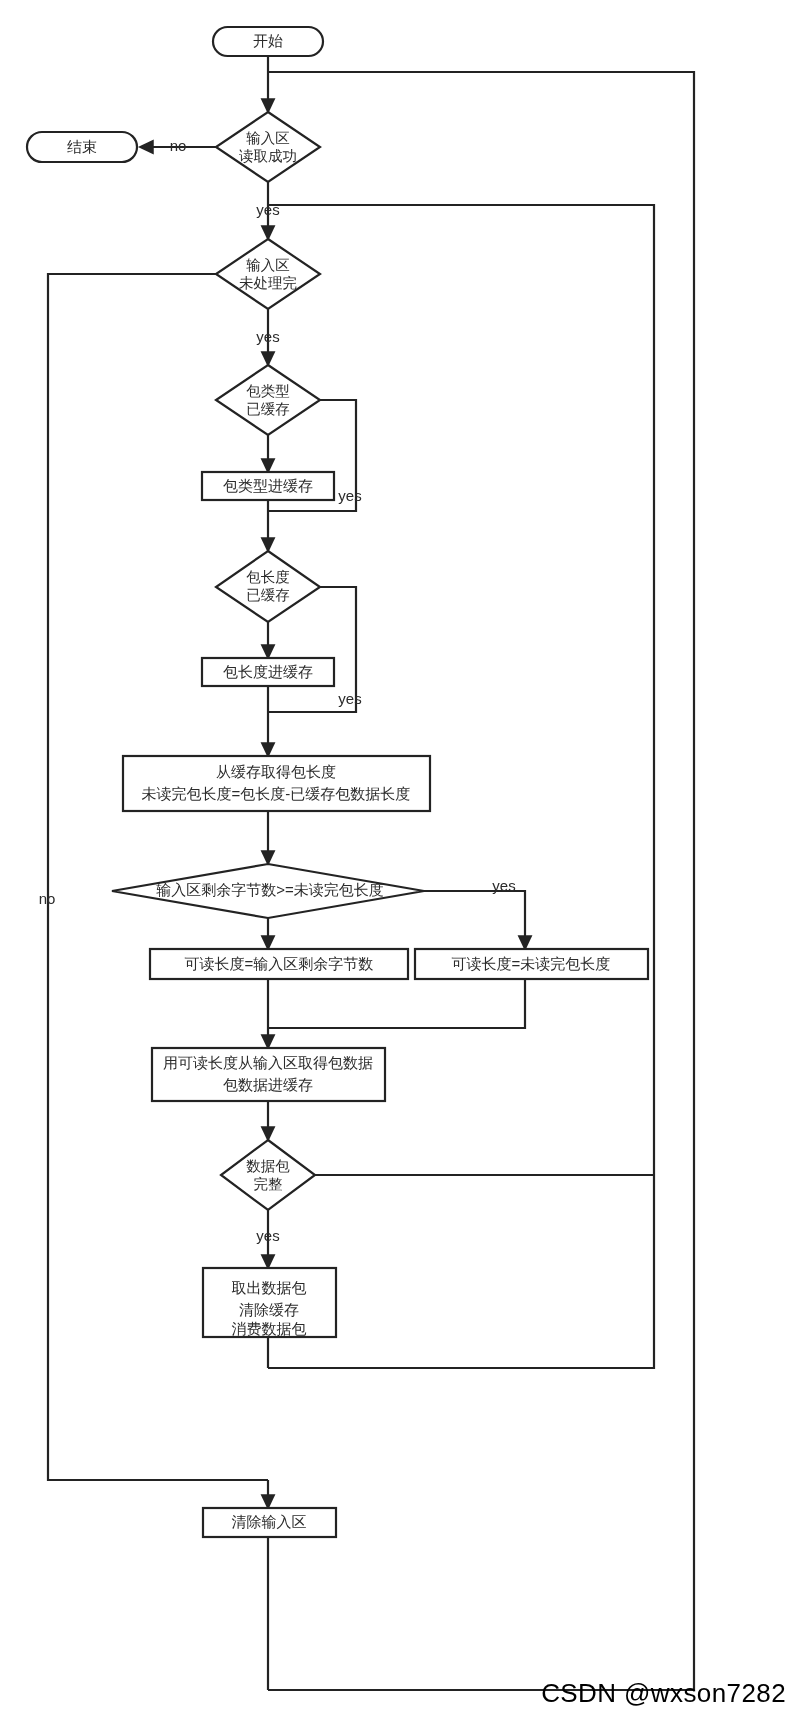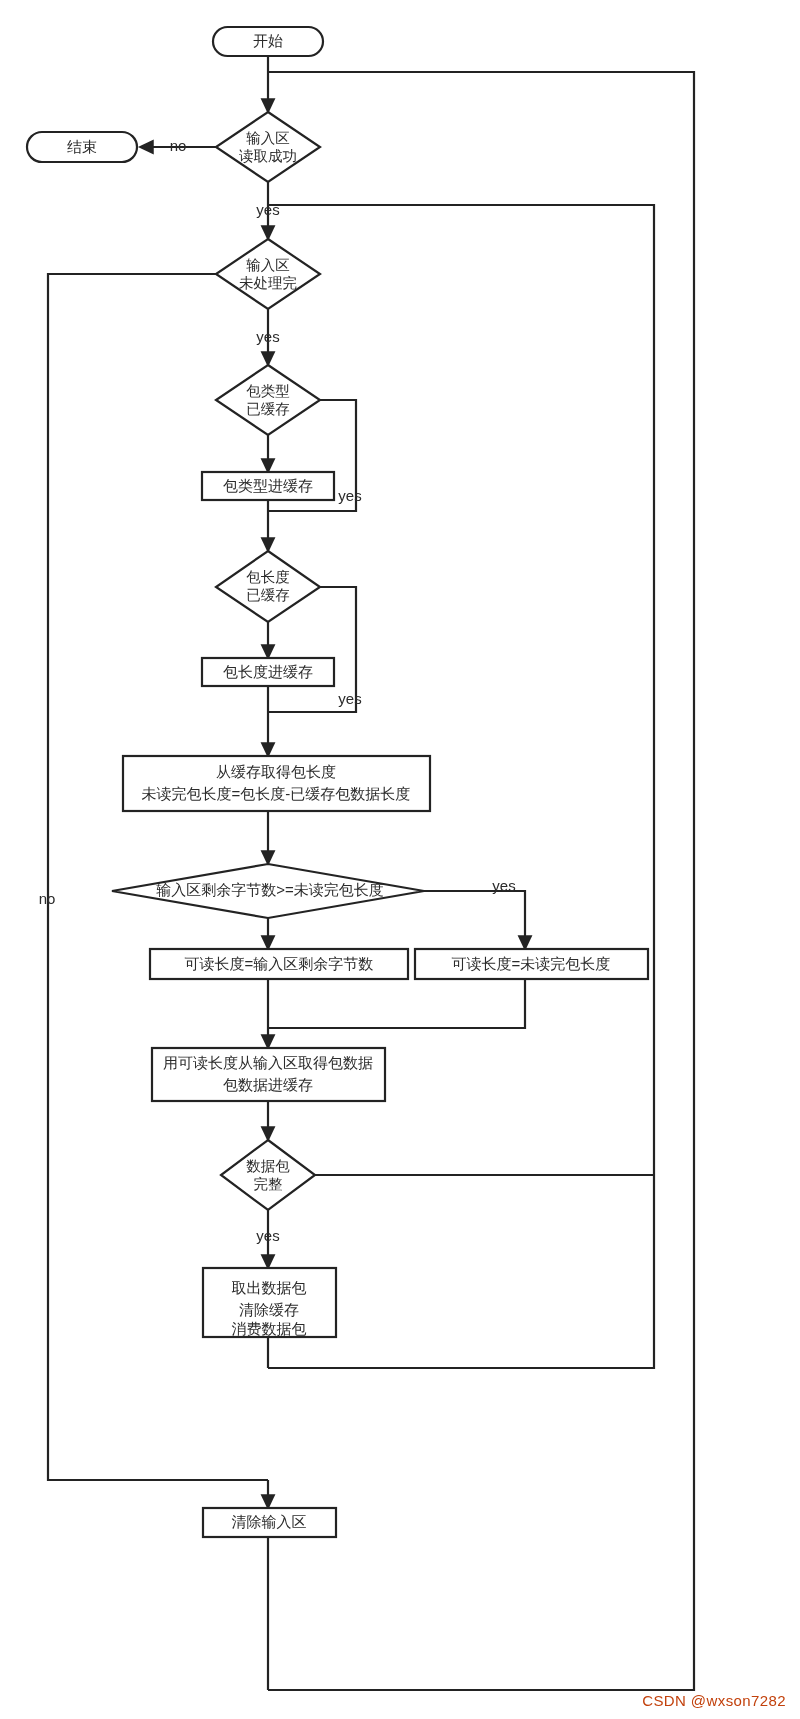--- a/index.html
+++ b/index.html
@@ -53,22 +53,22 @@
     font-size: 15px;
     fill: #2b2b2b;
     text-anchor: middle;
     dominant-baseline: middle;
   }
   .watermark {
     position: absolute;
     right: 14px;
     bottom: 10px;
     font-family: "Liberation Sans", "DejaVu Sans", sans-serif;
-    font-size: 15px;
-    color: #c2410c;
+    font-size: 26px;
+    color: #000000;
     letter-spacing: 0.4px;
     user-select: none;
   }
 </style>
 </head>
 <body>
 
 <div id="flow-root">
   <svg id="flow-svg" viewBox="0 0 800 1719">
     <defs>

